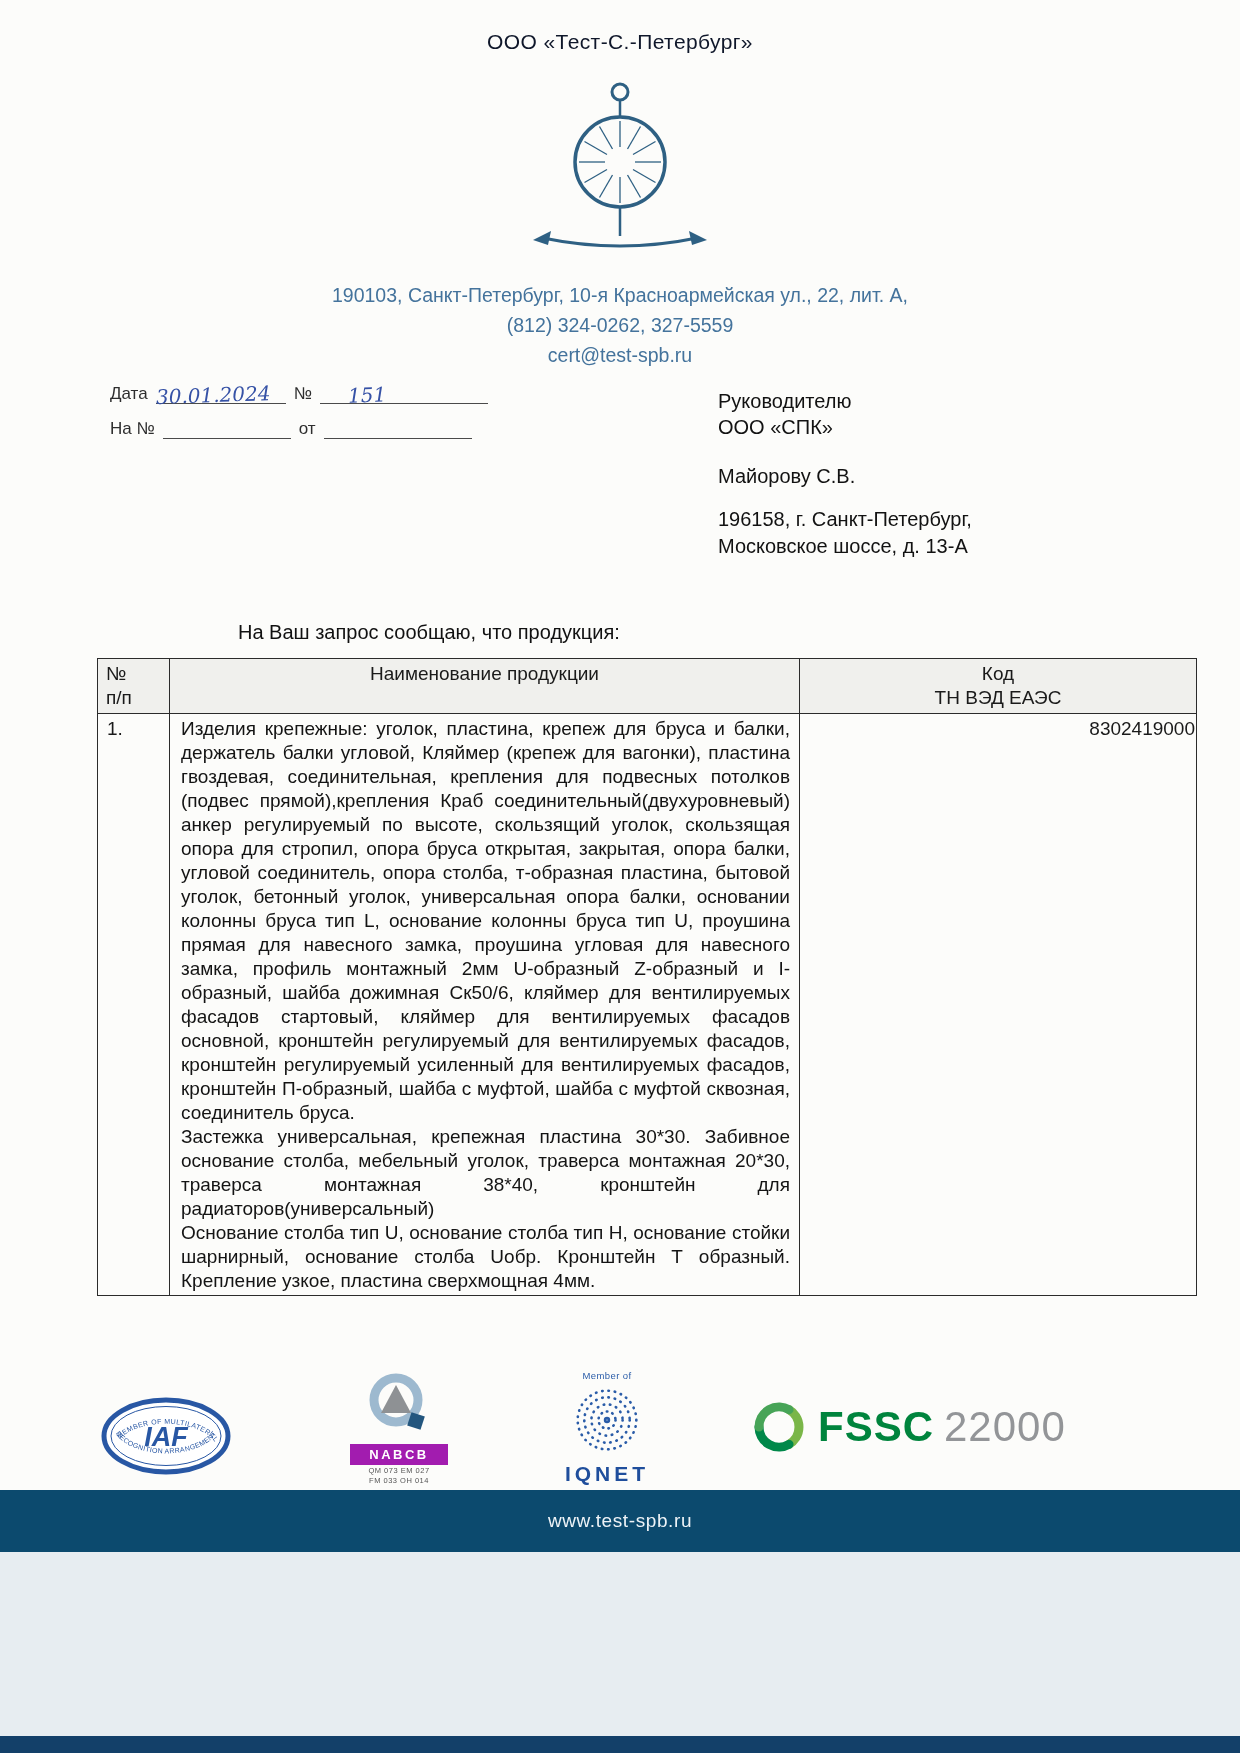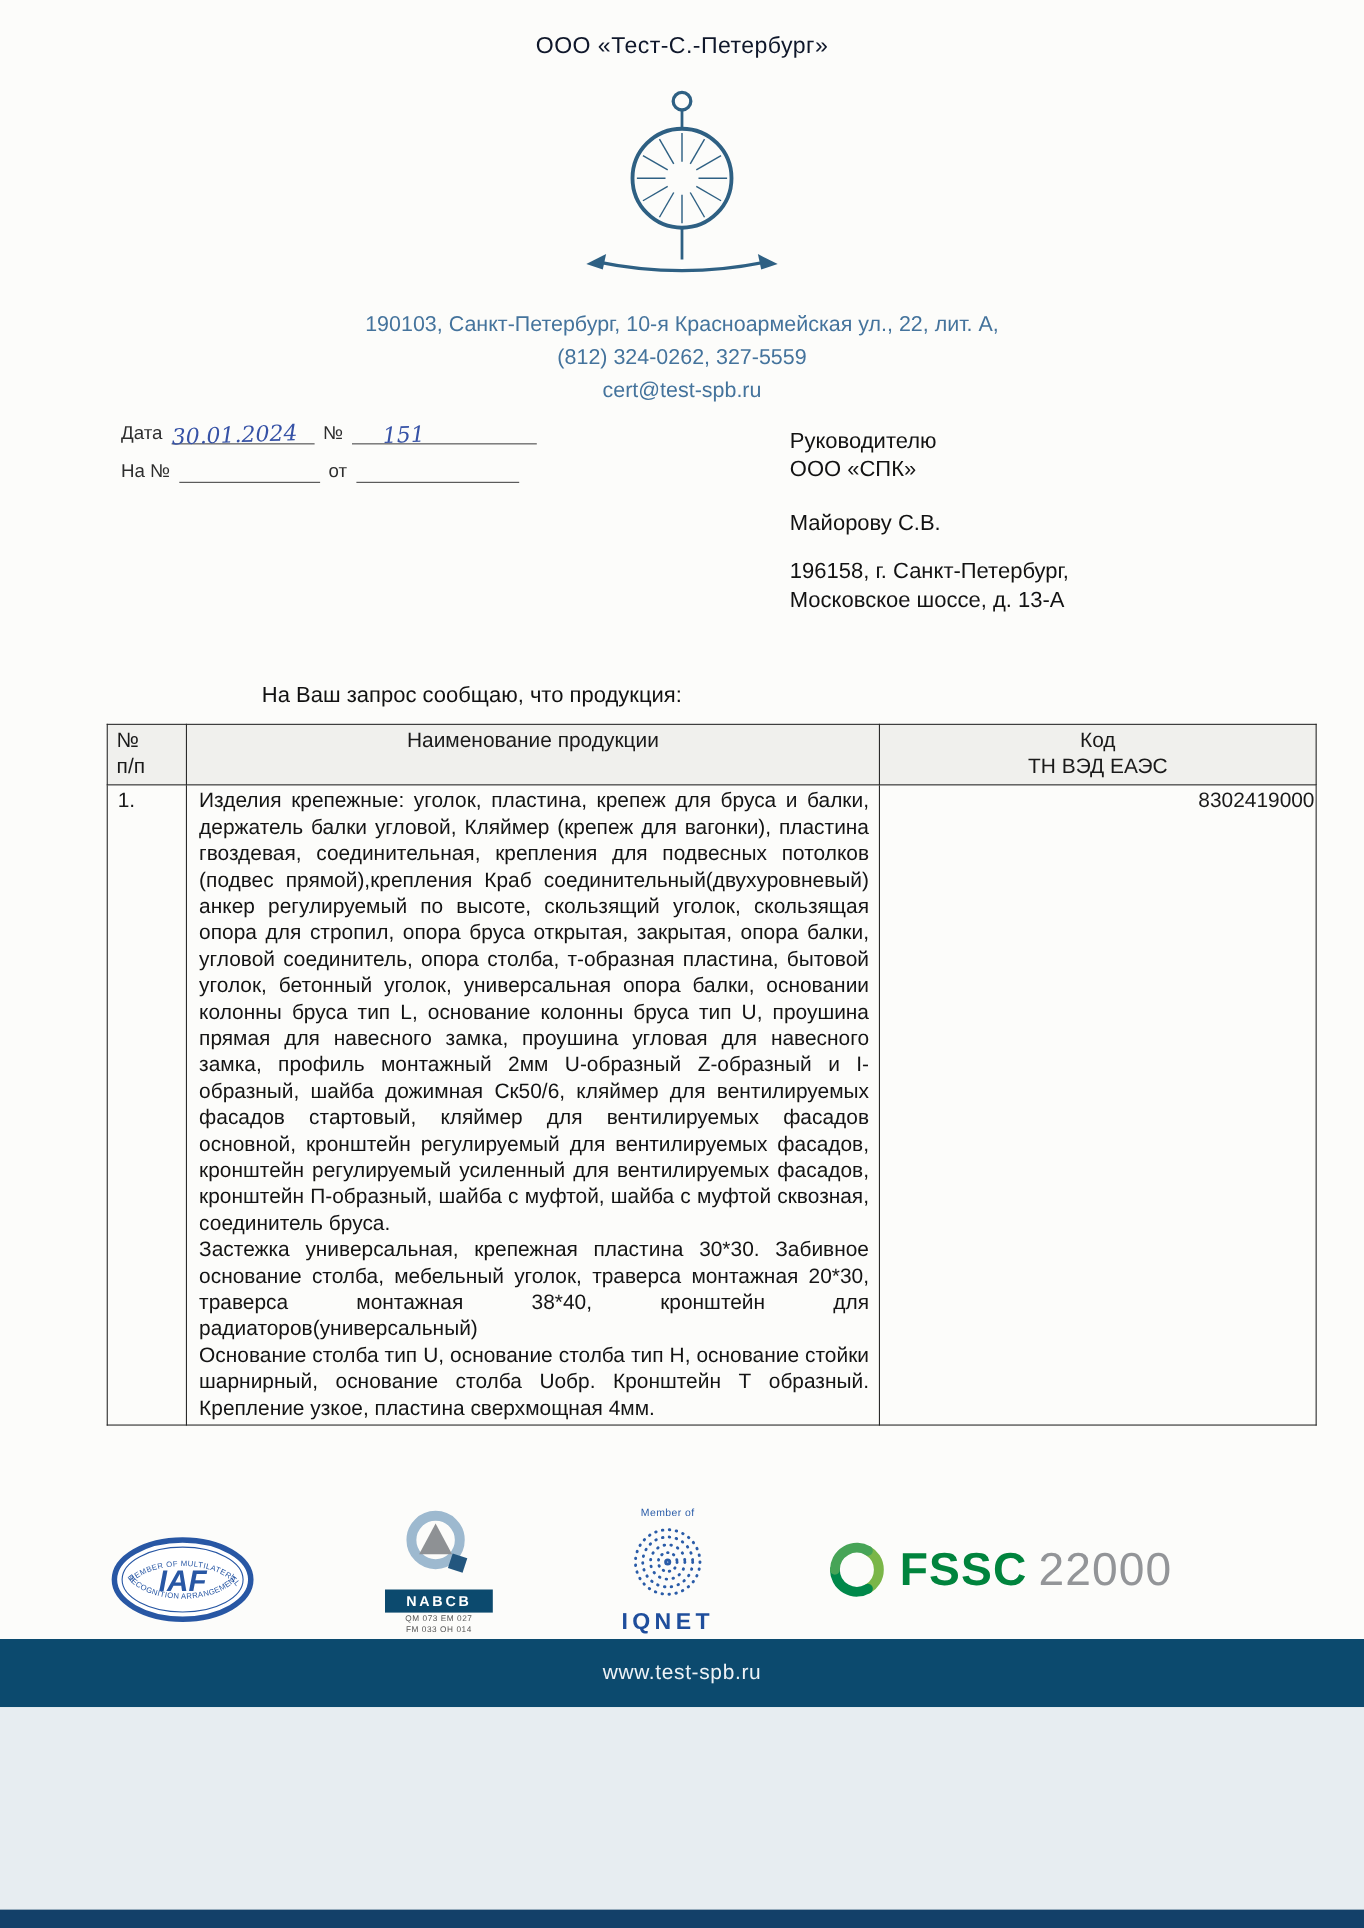--- a/index.html
+++ b/index.html
@@ -68,21 +68,21 @@
   .td-name p{
     margin:0;font-size:19px;line-height:24px;
     text-align:justify;color:#141414;
   }
   .td-code{font-size:19px;text-align:right;padding-top:4px;}
   
   .cert-iaf{position:absolute;left:100px;top:1396px;}
   .cert-nabcb{position:absolute;left:343px;top:1372px;width:112px;text-align:center;}
   .nabcb-bar{
     width:98px;height:21px;margin:2px auto 1px auto;
-    background:#0c4a6e;color:#fff;font-size:13px;font-weight:bold;
+    background:#a21caf;color:#fff;font-size:13px;font-weight:bold;
     letter-spacing:2.5px;line-height:21px;text-align:center;
   }
   .nabcb-codes{font-size:7.5px;color:#555;line-height:10px;letter-spacing:.5px;}
   .cert-iqnet{position:absolute;left:551px;top:1370px;width:112px;text-align:center;}
   .iqnet-member{font-size:9.5px;color:#2a5ca8;margin-bottom:4px;letter-spacing:.4px;}
   .iqnet-name{
     font-size:21px;font-weight:bold;color:#1f4e9c;
     letter-spacing:4px;margin-top:3px;
   }
   .cert-fssc{position:absolute;left:752px;top:1400px;display:flex;align-items:center;gap:12px;}

